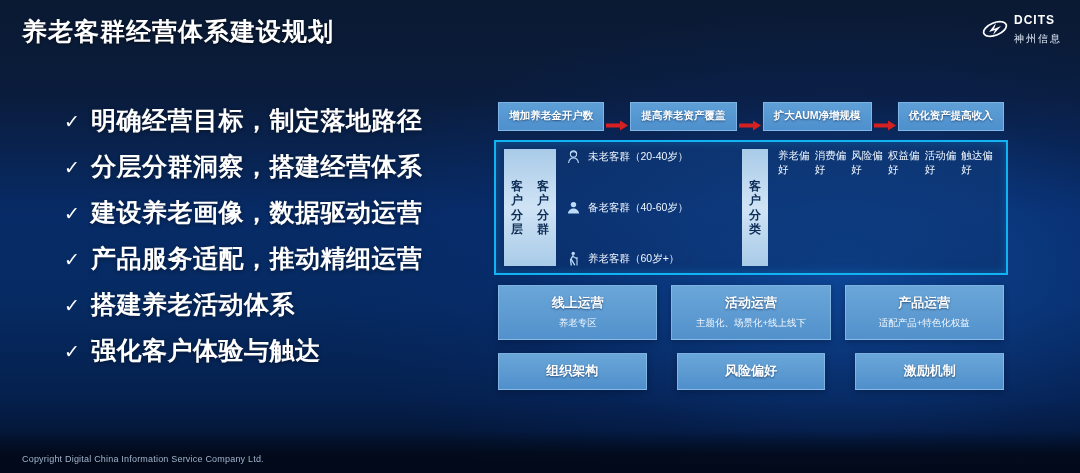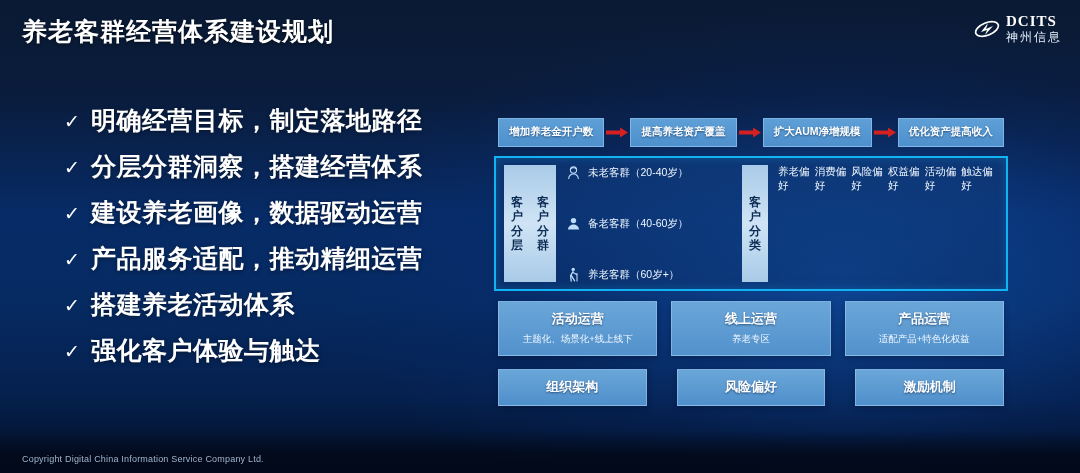--- a/index.html
+++ b/index.html
@@ -38,22 +38,22 @@
     font-size: 25px; font-weight: bold; color: #ffffff;
     letter-spacing: 1px;
     text-shadow: 0 1px 3px rgba(0,0,0,0.6);
   }
   .logo {
     position: absolute; right: 18px; top: 14px;
     display: flex; align-items: center; gap: 6px;
   }
   .logo-mark { width: 26px; height: 22px; display: block; }
   .logo-text { display: flex; flex-direction: column; line-height: 1; }
-  .logo-en { font-size: 15px; font-weight: bold; color: #ffffff; letter-spacing: 1px; font-family: Liberation Serif, serif; }
-  .logo-cn { font-size: 12px; color: #e4eefb; letter-spacing: 2px; margin-top: 2px; }
+  .logo-en { font-size: 12px; font-weight: bold; color: #ffffff; letter-spacing: 1px; }
+  .logo-cn { font-size: 10px; color: #e4eefb; letter-spacing: 2px; margin-top: 8px; }
 
   
   .bullets {
     position: absolute; left: 64px; top: 104px;
     display: flex; flex-direction: column; gap: 13px;
   }
   .bullet { display: flex; align-items: baseline; gap: 11px; }
   .bullet-check {
     font-size: 19px; color: #ffffff; line-height: 1;
     transform: translateY(-1px);
@@ -71,22 +71,22 @@
   .roof svg { position: absolute; left: 0; top: 0; }
   .roof-text {
     position: absolute; left: 0; right: 0; top: 22px;
     text-align: center; color: #eaf4ff; line-height: 1.45;
     text-shadow: 0 1px 3px rgba(0,30,70,0.6);
   }
   .roof-l1 { font-size: 12px; }
   .roof-l2 { font-size: 12px; }
 
   .goals {
-    display: flex; align-items: center; justify-content: space-between;
-    margin-top: 22px; padding: 0 4px;
+    display: flex; align-items: flex-end; justify-content: space-between;
+    margin-top: 6px; padding: 0 4px;
   }
   .goal-pill {
     flex: 1 1 auto;
     background: linear-gradient(180deg, #5e9fd6 0%, #4e90cd 100%);
     color: #ffffff; font-size: 10.5px; font-weight: bold;
     text-align: center; padding: 6px 2px 7px;
     border: 1px solid rgba(160,205,245,0.55);
     text-shadow: 0 1px 2px rgba(0,25,60,0.55);
   }
   .goal-arrow { flex: 0 0 26px; display: flex; justify-content: center; }
@@ -302,26 +302,26 @@
         </div>
         <div class="tag-row">
           <span class="tag">活动偏好</span>
           <span class="tag">触达偏好</span>
         </div>
       </div>
     </div>
 
     <div class="ops">
       <div class="op-card">
+        <div class="op-title">线上运营</div>
+        <div class="op-sub">养老专区</div>
+      </div>
+      <div class="op-card">
         <div class="op-title">活动运营</div>
         <div class="op-sub">主题化、场景化+线上线下</div>
-      </div>
-      <div class="op-card">
-        <div class="op-title">线上运营</div>
-        <div class="op-sub">养老专区</div>
       </div>
       <div class="op-card">
         <div class="op-title">产品运营</div>
         <div class="op-sub">适配产品+特色化权益</div>
       </div>
     </div>
 
     <div class="foundation">
       <div class="found-card">组织架构</div>
       <div class="found-card">风险偏好</div>

